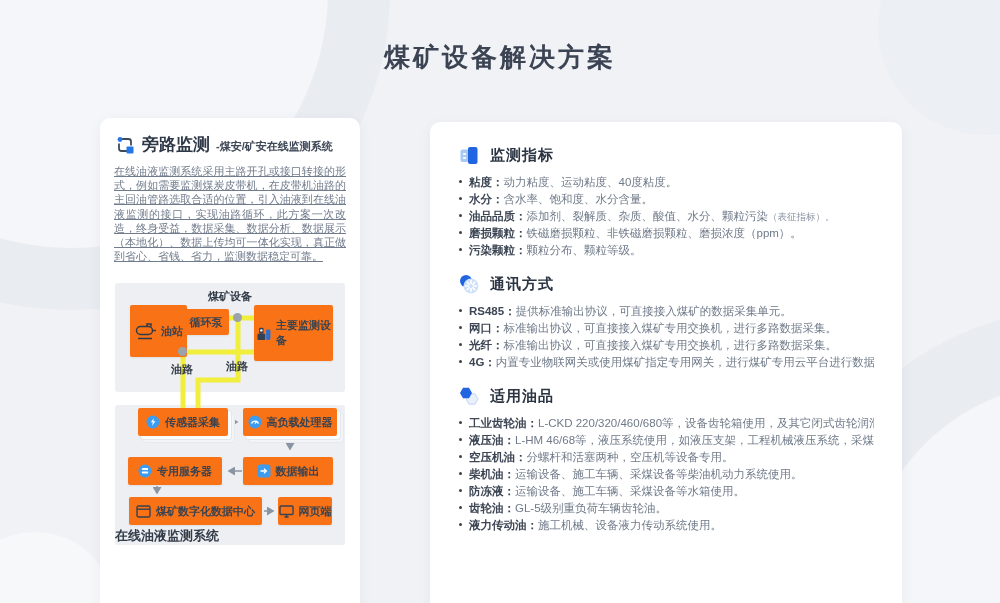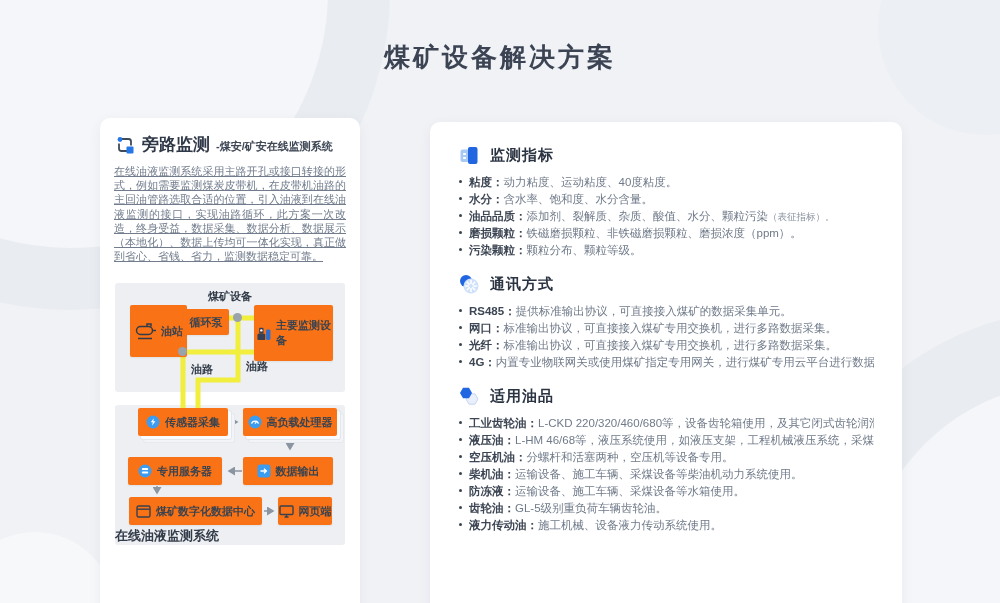--- a/index.html
+++ b/index.html
@@ -39,21 +39,21 @@
   .panel-top { top:0; height:109px; }
   .panel-bottom { top:122px; height:140px; }
   .dg-svg { position:absolute; inset:0; z-index:1; }
   .dg-box { position:absolute; background:#f97316; border-radius:2px; z-index:2;
             display:flex; align-items:center; justify-content:center; gap:5px;
             font-size:11px; font-weight:600; color:#3a4350;
             box-shadow:0 1px 2px rgba(40,50,70,.07); }
   .dg-col { flex-direction:row; gap:3px; }
   .dg-label { position:absolute; z-index:2; font-weight:700; color:#333c49; }
   .dg-title-label { top:6px; left:0; width:230px; text-align:center; font-size:11px; }
-  .pipe-label { font-size:11px; transform:translateX(-50%);margin-left:20px; }
+  .pipe-label { font-size:11px; transform:translateX(-50%); }
   .dg-caption { top:244px; left:0; width:230px; text-align:left; font-size:13px; }
   .dot { position:absolute; width:9px; height:9px; border-radius:50%; background:#9aa2ac; z-index:3; }
   .stacked { box-shadow:3px 3px 0 0 #fafbfd, 3px 3px 0 1px #e3e7ec,
              6px 6px 0 0 #f2f4f7, 6px 6px 0 1px #e6eaee; }
 
   
   .sec-header { display:flex; align-items:center; gap:10px; margin-bottom:9px; }
   .sec-title { font-size:15px; font-weight:700; color:#2b3442; letter-spacing:1px; }
   .sec-list { list-style:none; margin:0 0 15px; }
   .sec-list li { font-size:11.5px; line-height:17px; color:#6f7a89; white-space:nowrap; overflow:hidden; }

